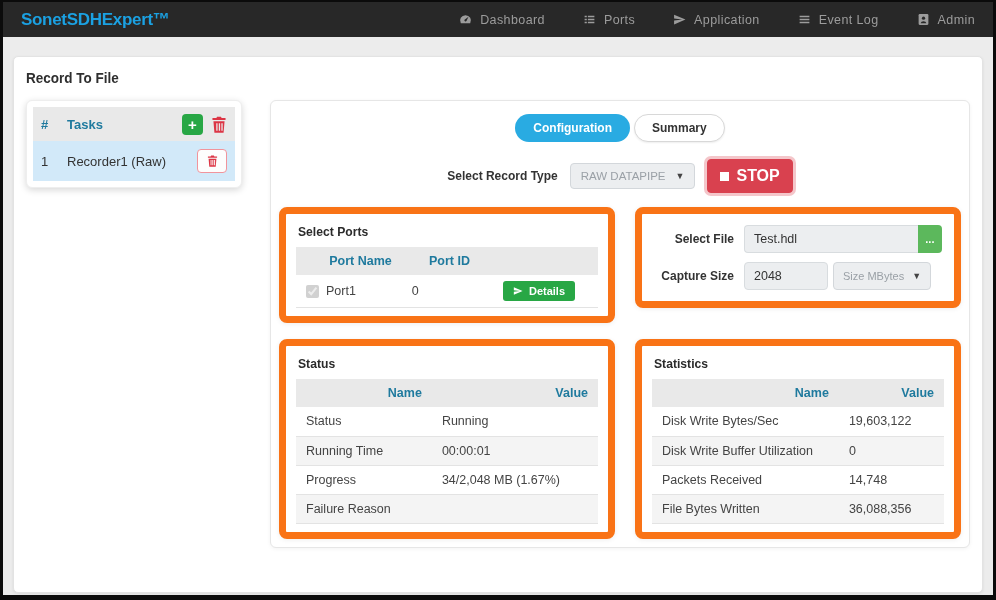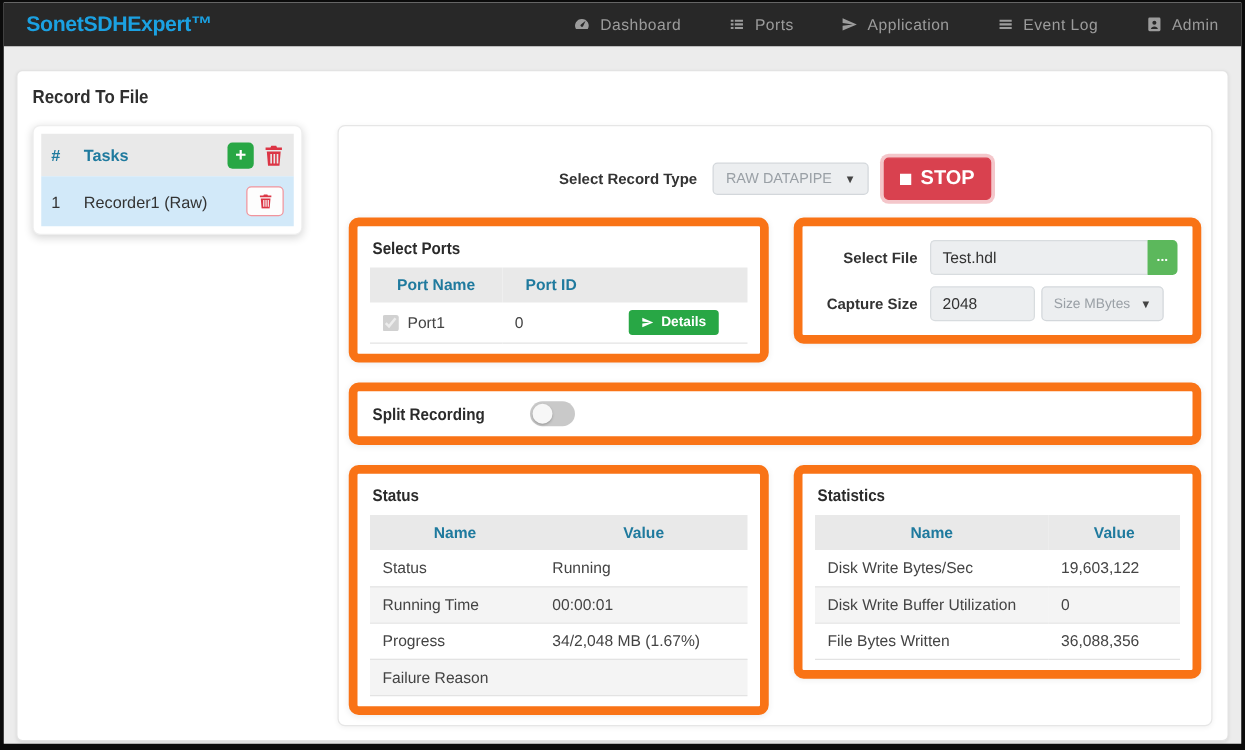--- a/index.html
+++ b/index.html
@@ -48,21 +48,21 @@
   .select-fake { background:#eceef0; border:1px solid #d3d7db; border-radius:4px; padding:6px 10px; display:flex; align-items:center; gap:10px; font-size:11.5px; color:#9aa0a6; cursor:pointer; }
   .select-fake .caret { color:#444; font-size:9px; }
   .stop-btn { background:#d9414f; border:1px solid #d9414f; border-radius:4px; color:#fff; font-weight:700; font-size:16px; padding:7px 12px; display:flex; align-items:center; gap:7px; cursor:pointer; box-shadow:0 0 0 3px rgba(217,65,79,.30); }
   .stop-square { width:9px; height:9px; background:#fff; display:inline-block; }
 
   .grid-2 { display:grid; grid-template-columns:336px 1fr; gap:16px 20px; margin-top:14px; align-items:start; }
   .subcard { background:#fff; border:7px solid #f97316; border-radius:8px; box-shadow:0 1px 5px rgba(0,0,0,.07); padding:8px 10px; }
   .subcard h3 { font-size:13.5px; font-weight:700; color:#2b2b2b; margin:2px 0 8px 2px; }
 
   table.data { width:100%; border-collapse:collapse; font-size:12.5px; color:#444; }
-  table.data thead th { background:#e9e9e9; color:#1f7a9e; font-weight:700; text-align:center; padding:7px 10px; }
+  table.data thead th { background:#e9e9e9; color:#1f7a9e; font-weight:700; text-align:right; padding:7px 10px; }
   table.data tbody td { padding:6px 10px; border-bottom:1px solid #e3e3e3; height:29px; vertical-align:middle; }
   table.data tbody tr:nth-child(even) { background:#f4f4f4; }
 
   .port-cell { display:flex; align-items:center; gap:7px; }
   .details-btn { background:#28a745; border:none; border-radius:3px; color:#fff; font-size:11px; font-weight:700; padding:4px 10px; display:inline-flex; align-items:center; gap:6px; cursor:pointer; }
   .details-btn svg { width:10px; height:10px; fill:#fff; }
   td.c3 { text-align:center; }
 
   
   .file-card { display:grid; grid-template-columns:80px 1fr; gap:9px 10px; align-items:center; padding:11px 12px; }
@@ -148,20 +148,24 @@
             <button class="del-task-btn">
               <svg viewBox="0 0 24 26">
                   <path d="M9 1h6l1 2h6v3H2V3h6l1-2zM3.5 8h17L19 25.5H5L3.5 8zm4.3 3v11.5h2V11h-2zm3.9 0v11.5h2V11h-2zm3.9 0v11.5h2V11h-2z"></path>
                 </svg>
             </button>
           </div>
         </div>
 
         <div class="inner-panel">
 
+          <div class="tabs">
+            <div class="tab active">Configuration</div>
+            <div class="tab inactive">Summary</div>
+          </div>
 
           <div class="record-row">
             <span class="lbl">Select Record Type</span>
             <div class="select-fake">
               <span>RAW DATAPIPE</span>
               <span class="caret">▼</span>
             </div>
             <button class="stop-btn">
               <span class="stop-square"></span>
               <span>STOP</span>
@@ -211,26 +215,20 @@
               <span class="f-label">Capture Size</span>
               <span class="size-row">
                 <input class="text-input" value="2048" style="">
                 <span class="select-fake size-select">
                   <span>Size MBytes</span>
                   <span class="caret">▼</span>
                 </span>
               </span>
             </div>
 
-            <div class="subcard split-card">
-              <h3><span class="cond">Split Recording</span></h3>
-              <div class="toggle">
-                  <div class="knob"></div>
-                </div>
-            </div>
 
             <div class="subcard">
               <h3><span class="cond">Status</span></h3>
               <table class="data status-table">
                 <thead>
                   <tr>
                     <th>Name</th>
                     <th>Value</th>
                   </tr>
                 </thead>
@@ -267,20 +265,24 @@
                 <tbody>
                   <tr>
                     <td>Disk Write Bytes/Sec</td>
                     <td>19,603,122</td>
                   </tr>
                   <tr>
                     <td>Disk Write Buffer Utilization</td>
                     <td>0</td>
                   </tr>
                   <tr>
+                    <td>Packets Received</td>
+                    <td>14,748</td>
+                  </tr>
+                  <tr>
                     <td>File Bytes Written</td>
                     <td>36,088,356</td>
                   </tr>
                 </tbody>
               </table>
             </div>
 
           </div>
         </div>
 

